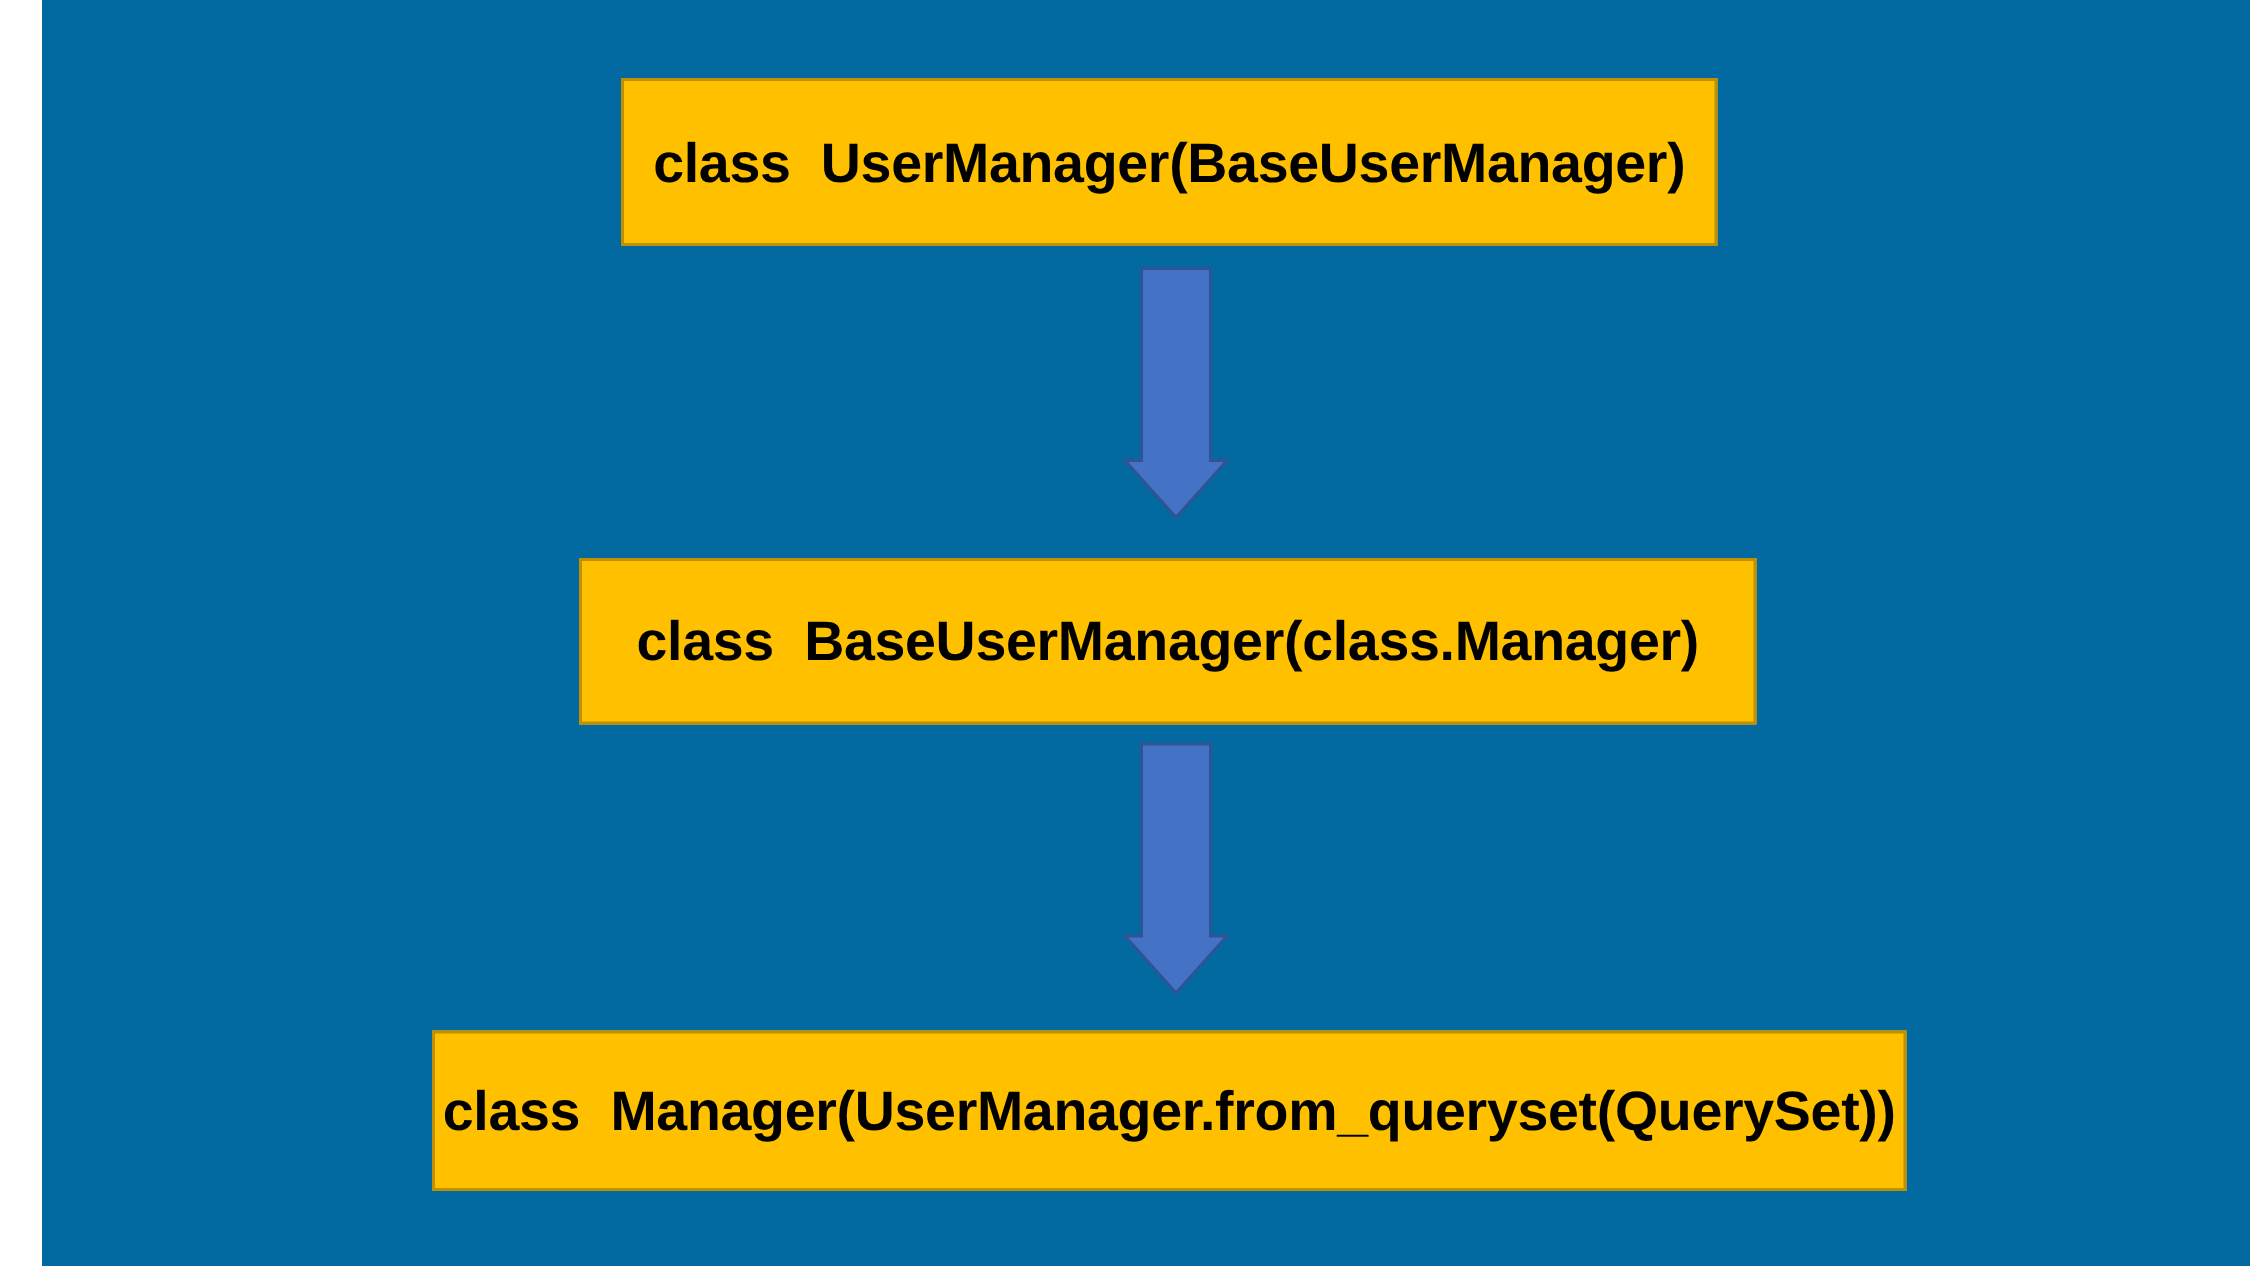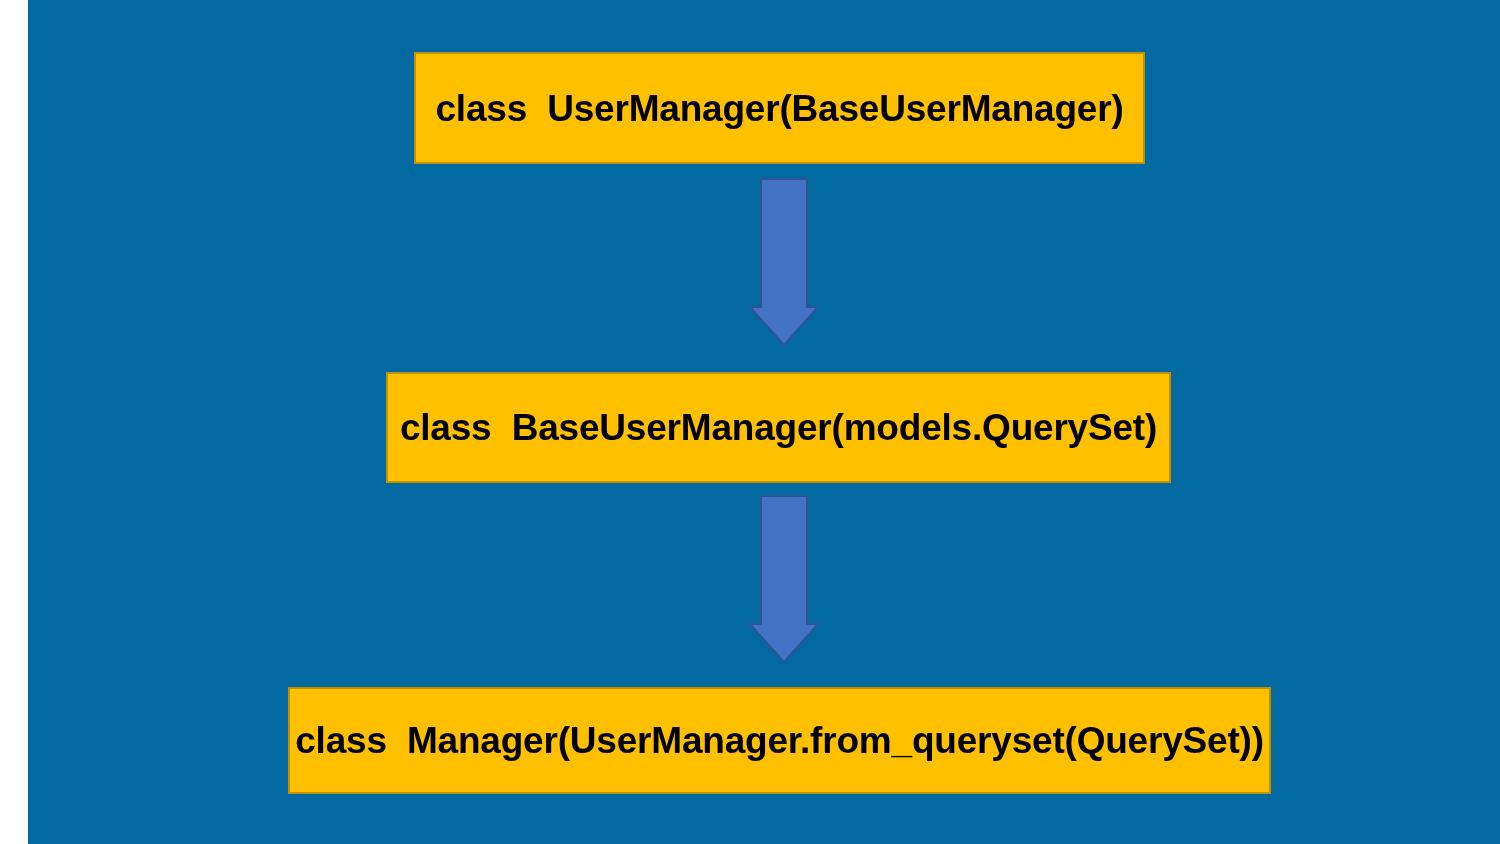--- a/index.html
+++ b/index.html
@@ -95,21 +95,21 @@
     <span class="box-label">class  UserManager(BaseUserManager)</span>
   </div>
 
   <div class="flow-arrow" id="arrow-1">
     <svg viewBox="0 0 70 167" preserveAspectRatio="none">
       <polygon points="12,0 58,0 58,128 69,128 35,166 1,128 12,128" fill="#4472C4" stroke="#2E5496" stroke-width="2" stroke-linejoin="miter"></polygon>
     </svg>
   </div>
 
   <div class="class-box" id="box-baseusermanager">
-    <span class="box-label">class  BaseUserManager(models.QuerySet)</span>
+    <span class="box-label">class  BaseUserManager(class.Manager)</span>
   </div>
 
   <div class="flow-arrow" id="arrow-2">
     <svg viewBox="0 0 70 167" preserveAspectRatio="none">
       <polygon points="12,0 58,0 58,128 69,128 35,166 1,128 12,128" fill="#4472C4" stroke="#2E5496" stroke-width="2" stroke-linejoin="miter"></polygon>
     </svg>
   </div>
 
   <div class="class-box" id="box-manager">
     <span class="box-label">class  Manager(UserManager.from_queryset(QuerySet))</span>

